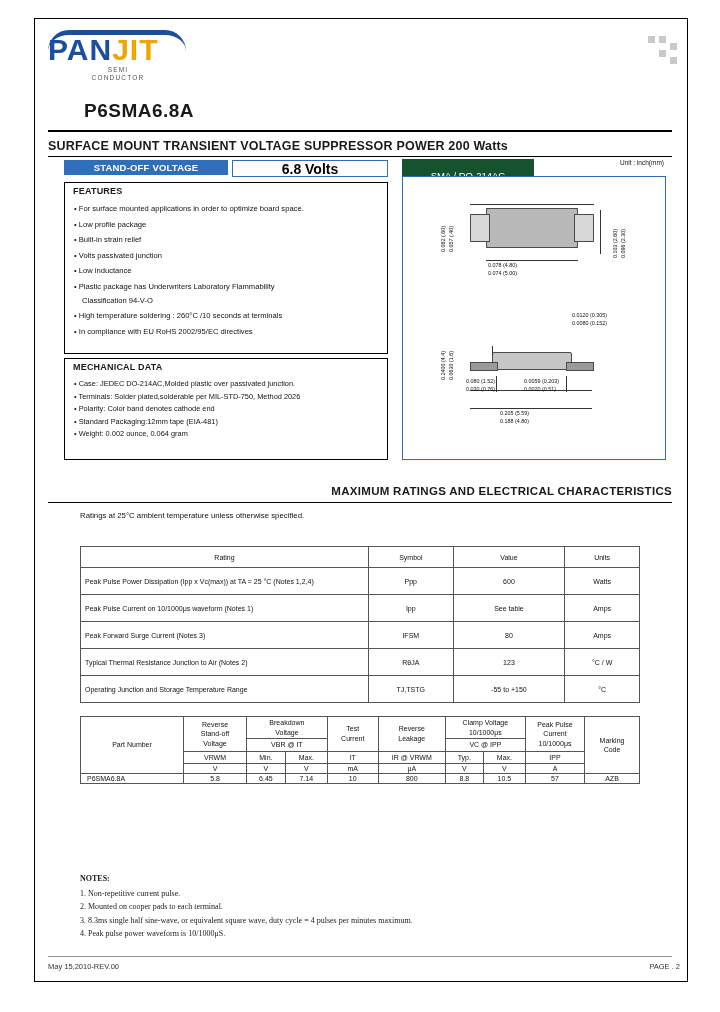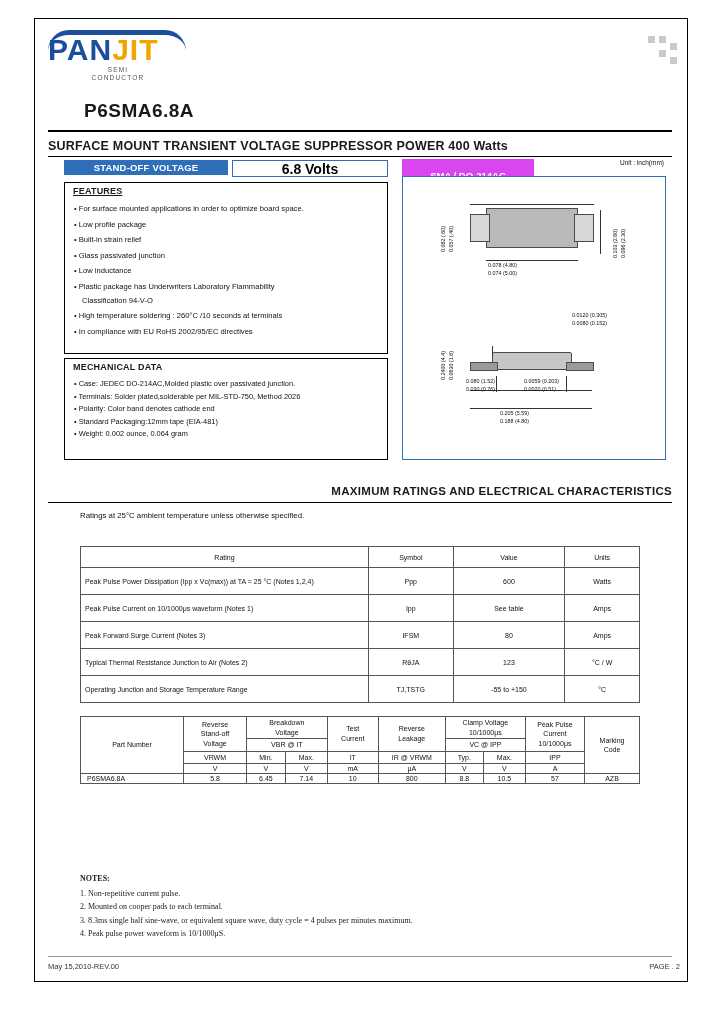--- a/index.html
+++ b/index.html
@@ -66,37 +66,37 @@
     background:#2f6fba;color:#fff;font-size:9.5px;font-weight:bold;
     display:flex;align-items:center;justify-content:center;letter-spacing:.2px;
   }
   .volts{
     position:absolute;left:232px;top:160px;width:154px;height:15px;
     border:1px solid #2f6fba;color:#000;font-size:14px;font-weight:bold;
     display:flex;align-items:center;justify-content:center;
   }
   .pkg-label{
     position:absolute;left:402px;top:159px;width:132px;height:32px;
-    background:#d946ef;color:#fff;font-size:9.5px;font-weight:bold;
+    background:#14532d;color:#fff;font-size:9.5px;font-weight:normal;
     display:flex;align-items:center;justify-content:center;
   }
   .unit-label{
     position:absolute;left:570px;top:159px;width:94px;
     font-size:6.5px;text-align:right;color:#111;
   }
   
   .features-box{
     position:absolute;left:64px;top:182px;width:322px;height:170px;
     border:1px solid #000;
   }
   .sec-head{
     position:absolute;font-size:9px;font-weight:bold;letter-spacing:.2px;
     background:#fff;padding:0 3px;
   }
-  .features-head{left:70px;top:186px;text-decoration:underline;}
+  .features-head{left:70px;top:186px;}
   .bullets{
     position:absolute;left:74px;top:202px;width:306px;
     font-size:7.6px;line-height:13.2px;color:#111;
   }
   .bullets div{margin-bottom:2.4px;}
   .bullets .ind{padding-left:8px;margin-top:-2px;}
   .mech-box{
     position:absolute;left:64px;top:358px;width:322px;height:100px;
     border:1px solid #000;
   }
@@ -207,35 +207,35 @@
   <div class="dots">
     <i style="left:0;top:0;"></i>
       <i style="left:11px;top:0;"></i>
     <i style="left:22px;top:7px;"></i>
       <i style="left:11px;top:14px;"></i>
     <i style="left:22px;top:21px;"></i>
   </div>
 
   <div class="partno">P6SMA6.8A</div>
   <div class="rule-top"></div>
-  <div class="title-main">SURFACE  MOUNT  TRANSIENT  VOLTAGE  SUPPRESSOR  POWER  400 Watts</div>
+  <div class="title-main">SURFACE  MOUNT  TRANSIENT  VOLTAGE  SUPPRESSOR  POWER  200 Watts</div>
   <div class="rule-2"></div>
 
   <div class="sov">STAND-OFF VOLTAGE</div>
   <div class="volts">6.8  Volts</div>
   <div class="pkg-label">SMA / DO-214AC</div>
   <div class="unit-label">Unit : inch(mm)</div>
 
   <div class="features-box"></div>
   <div class="sec-head features-head">FEATURES</div>
   <div class="bullets">
     <div>• For surface mounted applications in order to optimize board space.</div>
     <div>• Low profile package</div>
     <div>• Built-in strain relief</div>
-    <div>• Glass passivated junction</div>
+    <div>• Volts passivated junction</div>
     <div>• Low inductance</div>
     <div>• Plastic package has Underwriters Laboratory Flammability</div>
     <div class="ind">Classification 94-V-O</div>
     <div>• High temperature soldering : 260°C /10 seconds at terminals</div>
     <div>• In compliance with EU RoHS 2002/95/EC directives</div>
   </div>
 
   <div class="mech-box"></div>
   <div class="sec-head mech-head">MECHANICAL DATA</div>
   <div class="mech-list">

